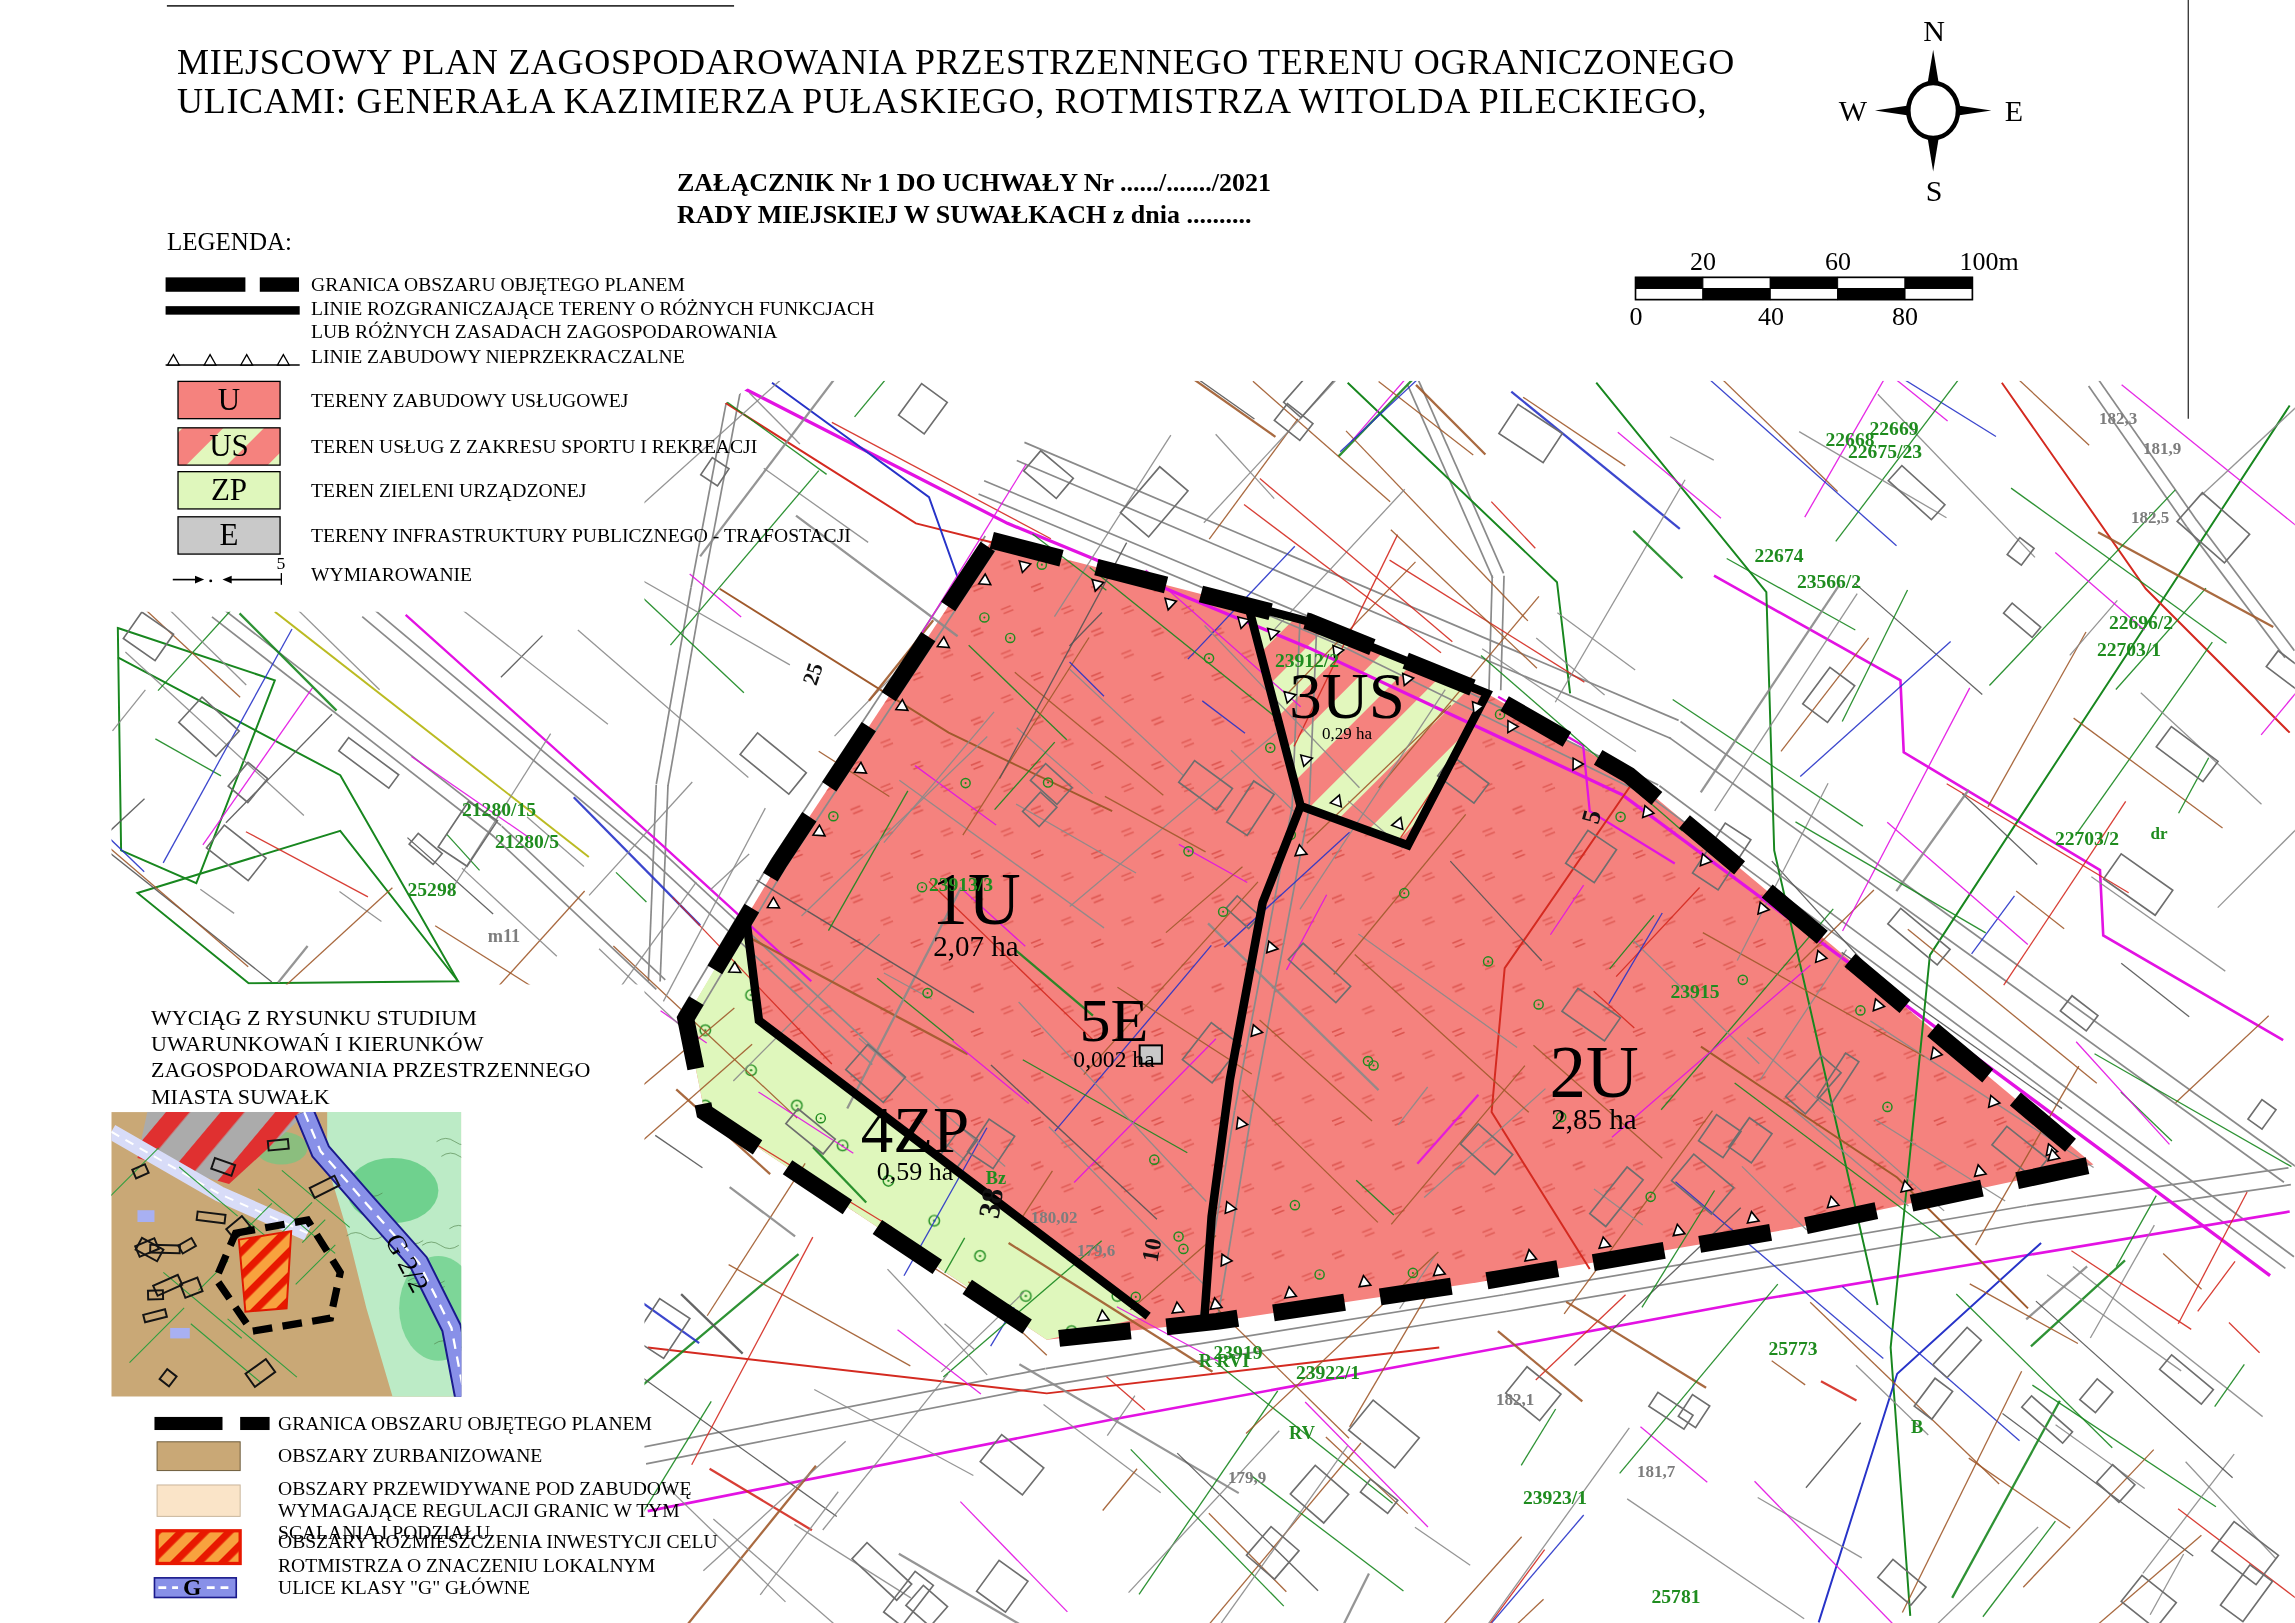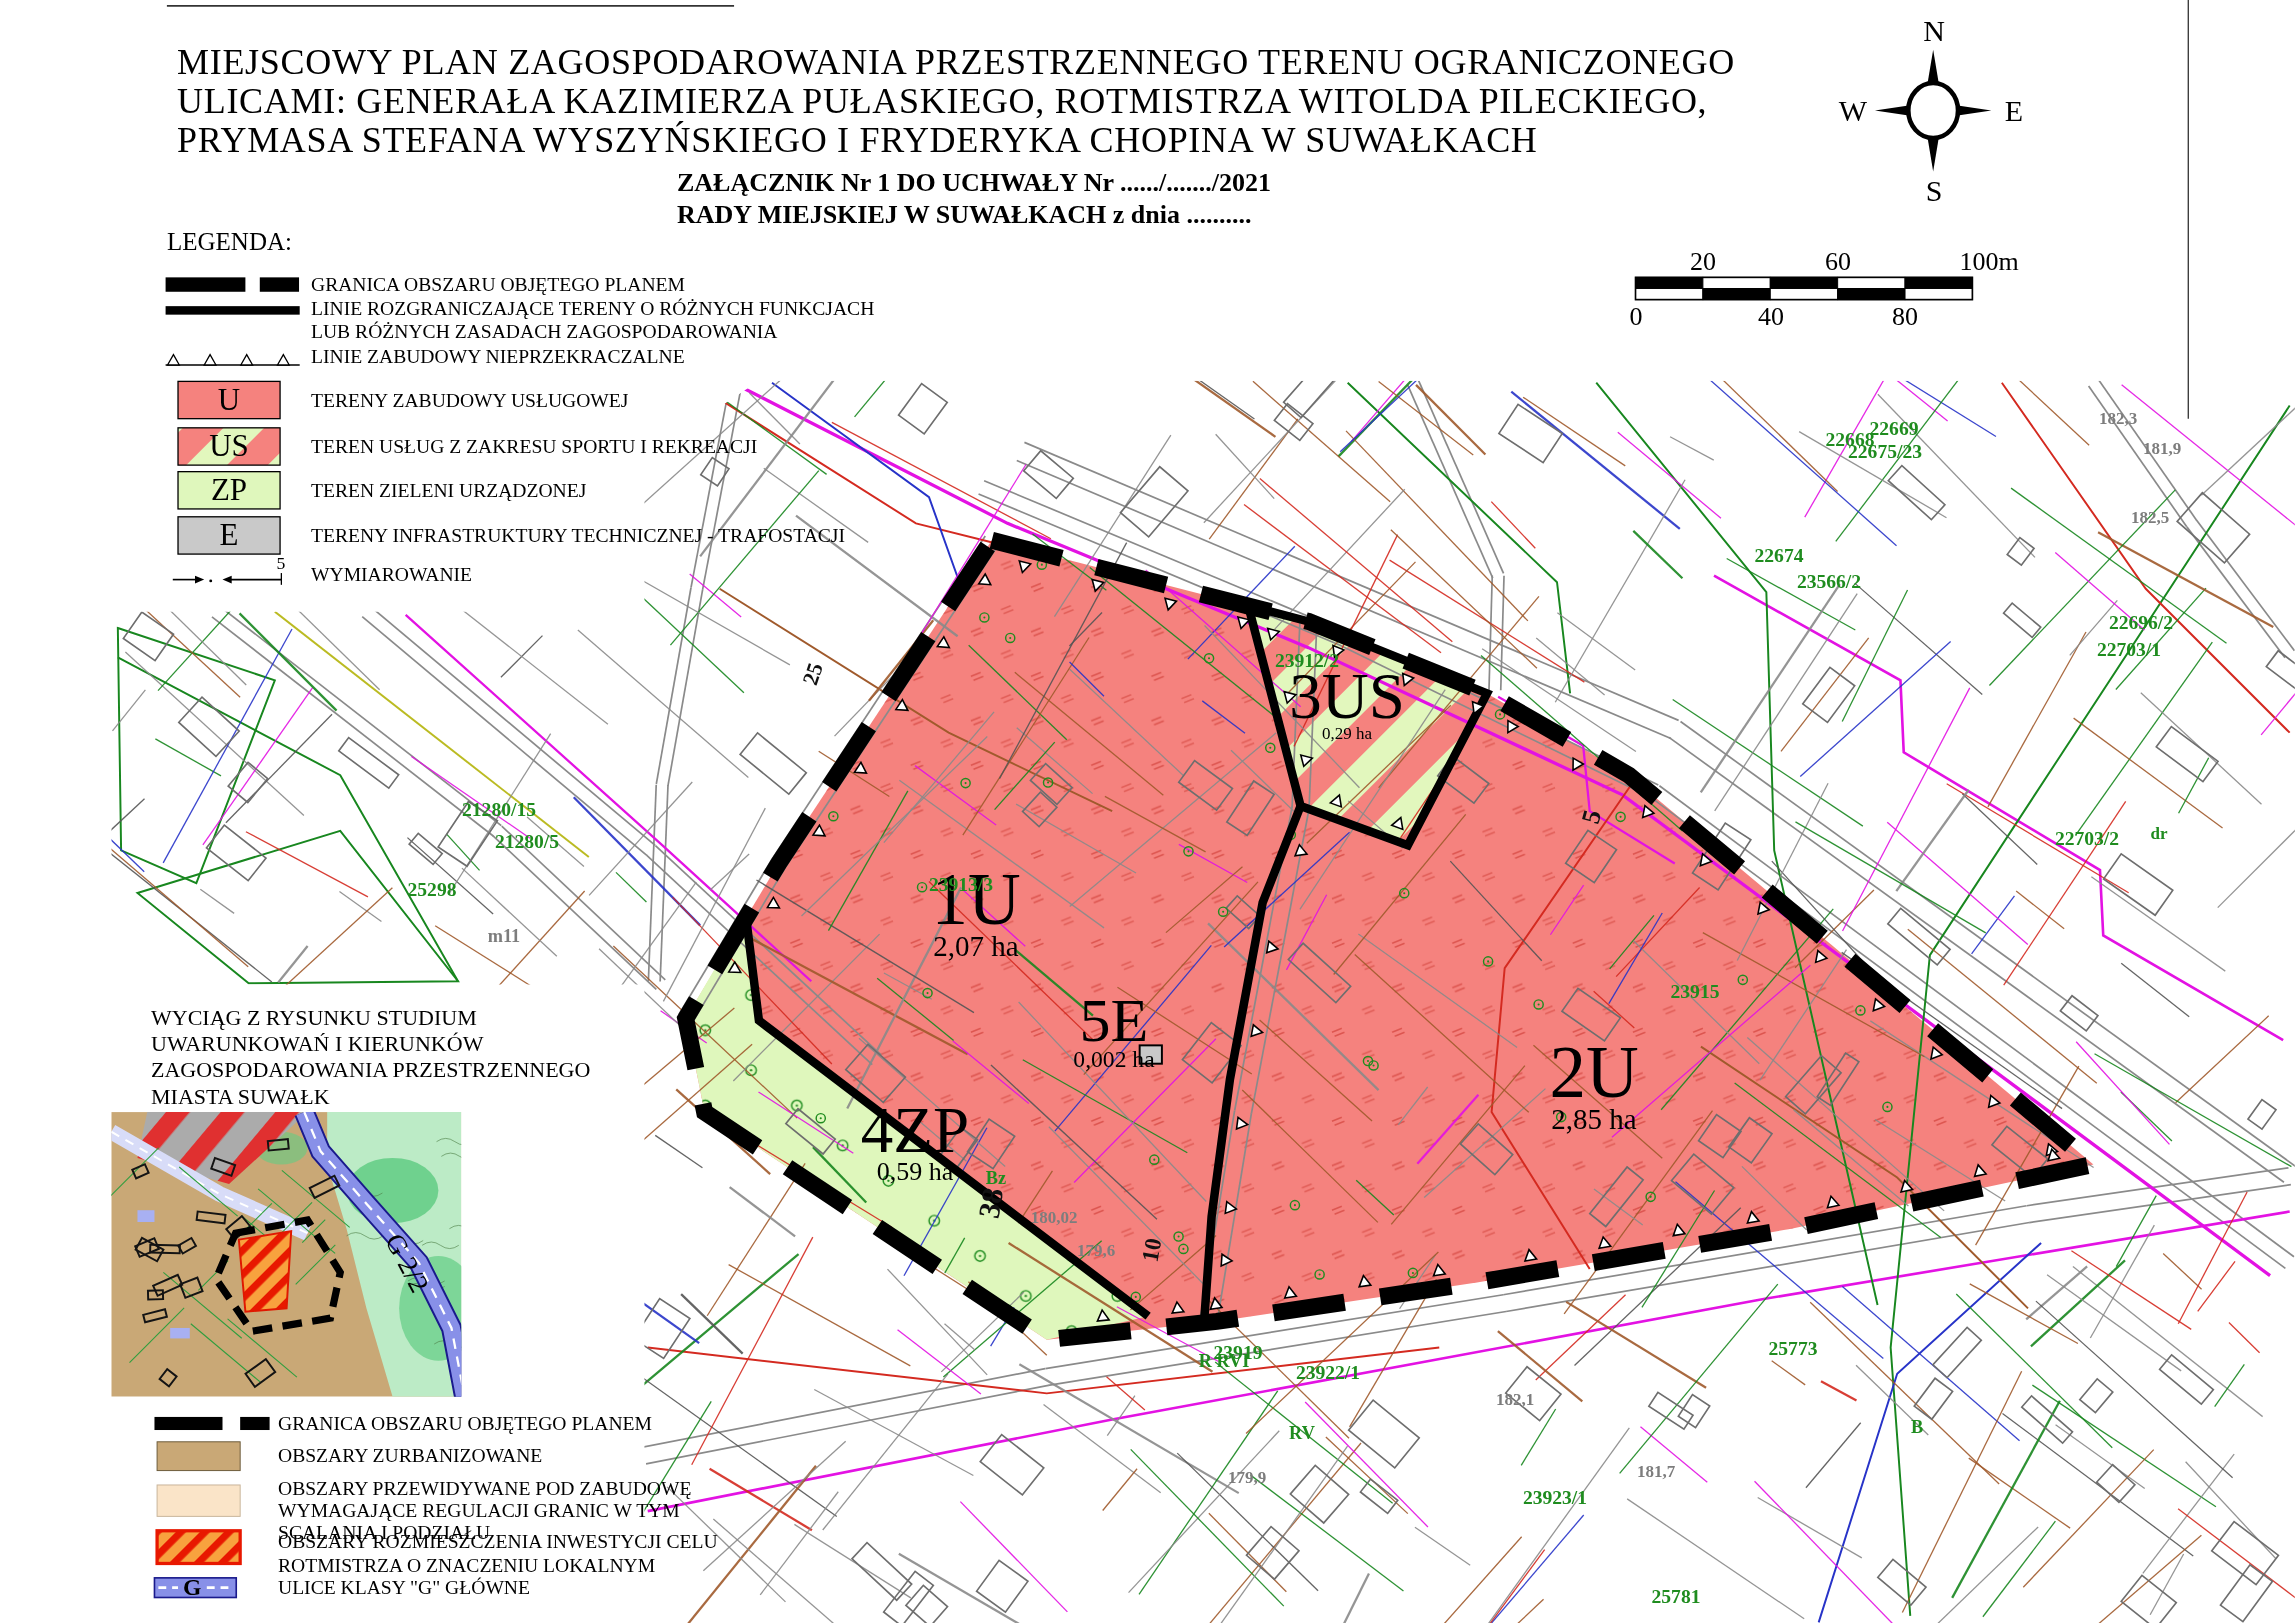--- a/index.html
+++ b/index.html
@@ -811,37 +811,36 @@
     <g>
       <rect x="236" y="2412" width="125" height="30" fill="#8890E8" stroke="#1a1a8c" stroke-width="2.5"></rect>
       <line x1="242" y1="2427" x2="272" y2="2427" stroke="#fff" stroke-width="4" stroke-dasharray="12 9"></line>
       <line x1="316" y1="2427" x2="357" y2="2427" stroke="#fff" stroke-width="4" stroke-dasharray="12 9"></line>
     </g>
   </g>
 </svg>
 
 <div class="txt title-line" id="title1">MIEJSCOWY PLAN ZAGOSPODAROWANIA PRZESTRZENNEGO TERENU OGRANICZONEGO</div>
 <div class="txt title-line" id="title2">ULICAMI: GENERAŁA KAZIMIERZA PUŁASKIEGO, ROTMISTRZA WITOLDA PILECKIEGO,</div>
-<div class="txt title-line" id="title3">PRYMASA STEFANA WYSZYŃSKIEGO I FRYDERYKA CHOPINA W SUWAŁKACH</div>
 <div class="txt annex" id="annex1">ZAŁĄCZNIK Nr 1 DO UCHWAŁY Nr  ....../......./2021</div>
 <div class="txt annex" id="annex2">RADY MIEJSKIEJ W SUWAŁKACH z dnia  ..........</div>
 
 <div class="txt" id="legend-heading">LEGENDA:</div>
 <div class="txt leg-label" style="top:274px;">GRANICA OBSZARU OBJĘTEGO PLANEM</div>
 <div class="txt leg-label" style="top:298px;">LINIE ROZGRANICZAJĄCE TERENY O RÓŻNYCH FUNKCJACH</div>
 <div class="txt leg-label2" style="top:321px;">LUB RÓŻNYCH ZASADACH ZAGOSPODAROWANIA</div>
 <div class="txt leg-label" style="top:346px;">LINIE  ZABUDOWY NIEPRZEKRACZALNE</div>
 <div class="txt box-letter" style="left:229px;top:400px;">U</div>
 <div class="txt box-letter" style="left:229px;top:446px;">US</div>
 <div class="txt box-letter" style="left:229px;top:490px;">ZP</div>
 <div class="txt box-letter" style="left:229px;top:535px;">E</div>
 <div class="txt leg-label" style="top:390px;">TERENY ZABUDOWY USŁUGOWEJ</div>
 <div class="txt leg-label" style="top:436px;">TEREN USŁUG Z ZAKRESU SPORTU I REKREACJI</div>
 <div class="txt leg-label" style="top:480px;">TEREN ZIELENI URZĄDZONEJ</div>
-<div class="txt leg-label" style="top:525px;">TERENY INFRASTRUKTURY TECHNICZNEJ - TRAFOSTACJI</div>
+<div class="txt leg-label" style="top:525px;">TERENY INFRASTRUKTURY PUBLICZNEGO - TRAFOSTACJI</div>
 <div class="txt leg-label" style="top:564px;">WYMIAROWANIE</div>
 <div class="txt" id="dim-five">5</div>
 
 <div class="txt compass-letter" style="left:1934px;top:31px;">N</div>
 <div class="txt compass-letter" style="left:1934px;top:191px;">S</div>
 <div class="txt compass-letter" style="left:1853px;top:111px;">W</div>
 <div class="txt compass-letter" style="left:2014px;top:111px;">E</div>
 
 <div class="txt scale-num" style="left:1703px;top:247px;">20</div>
 <div class="txt scale-num" style="left:1838px;top:247px;">60</div>

